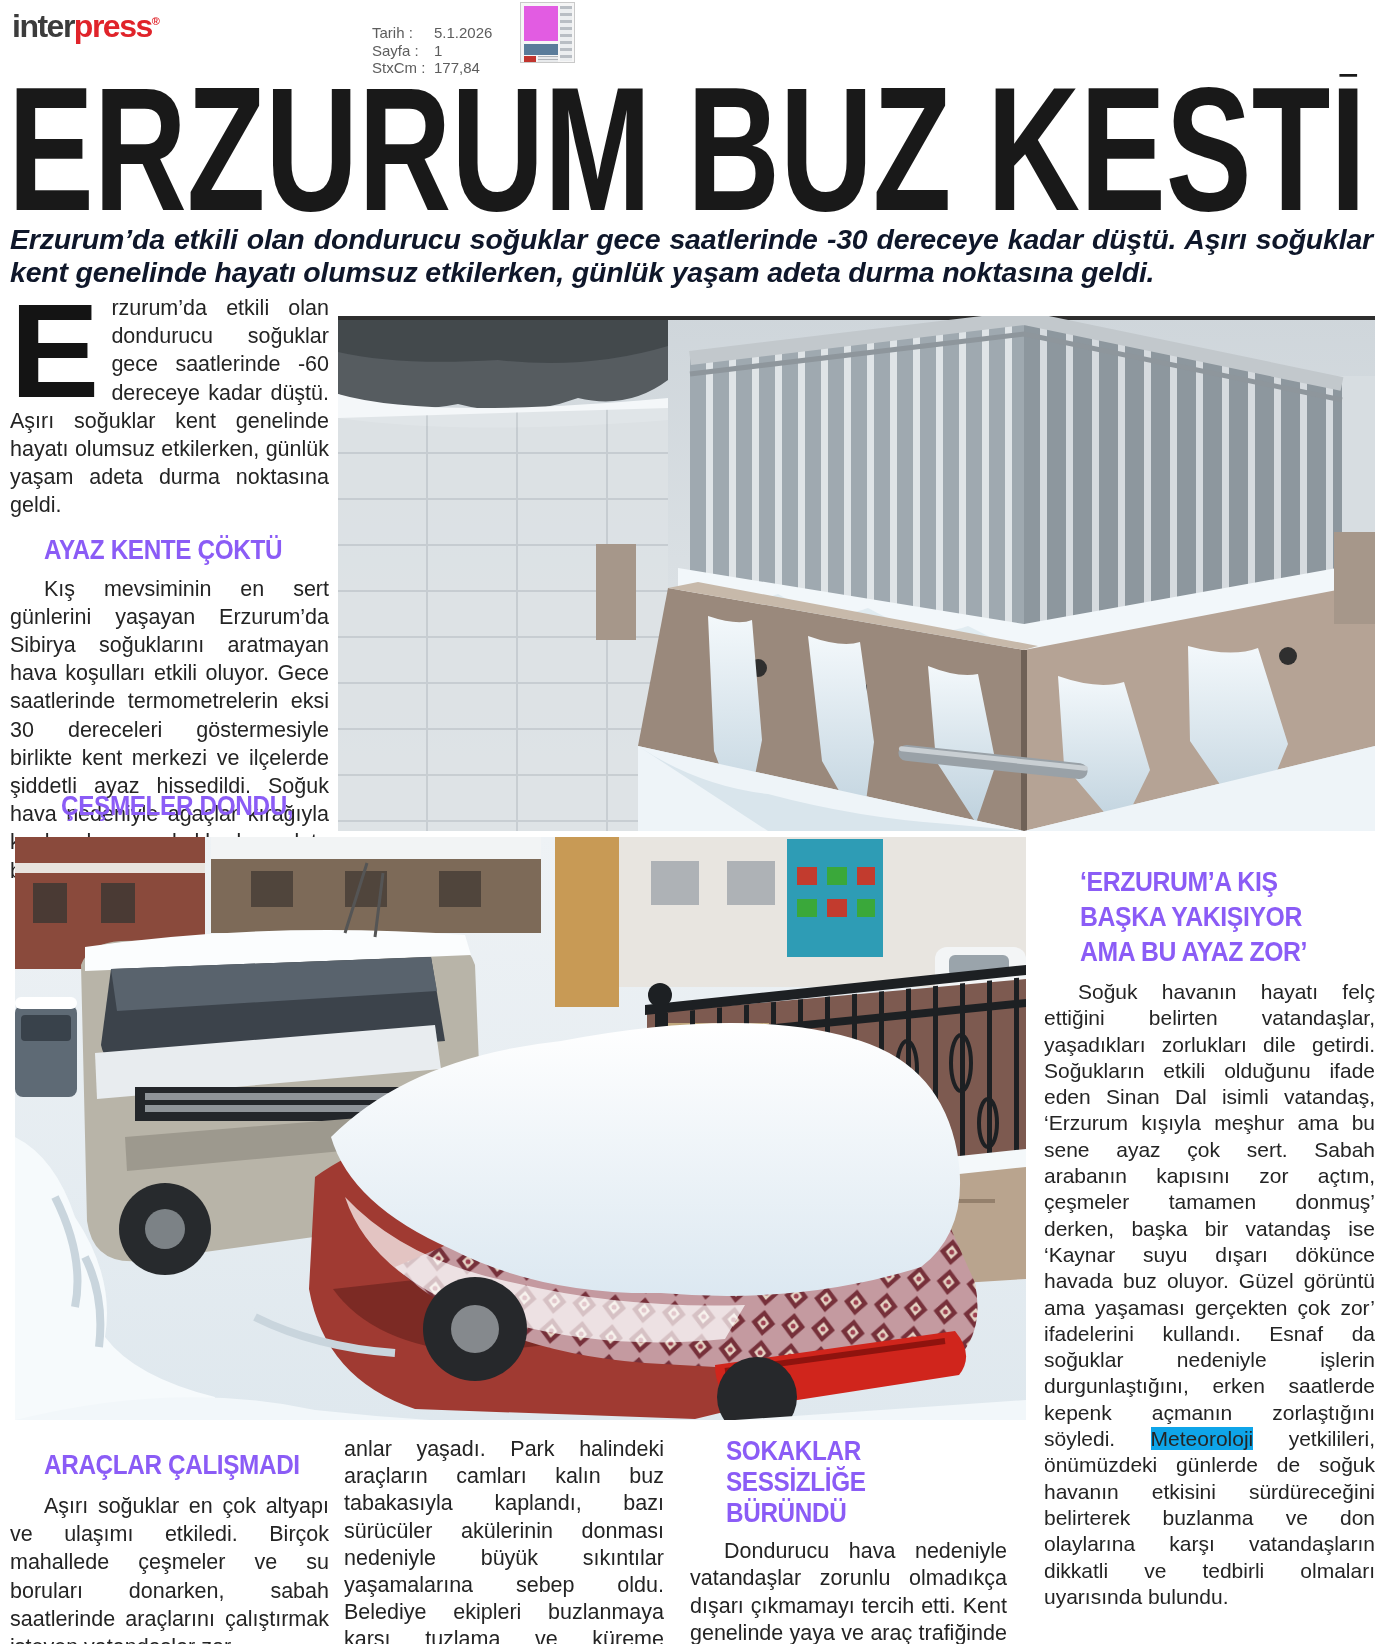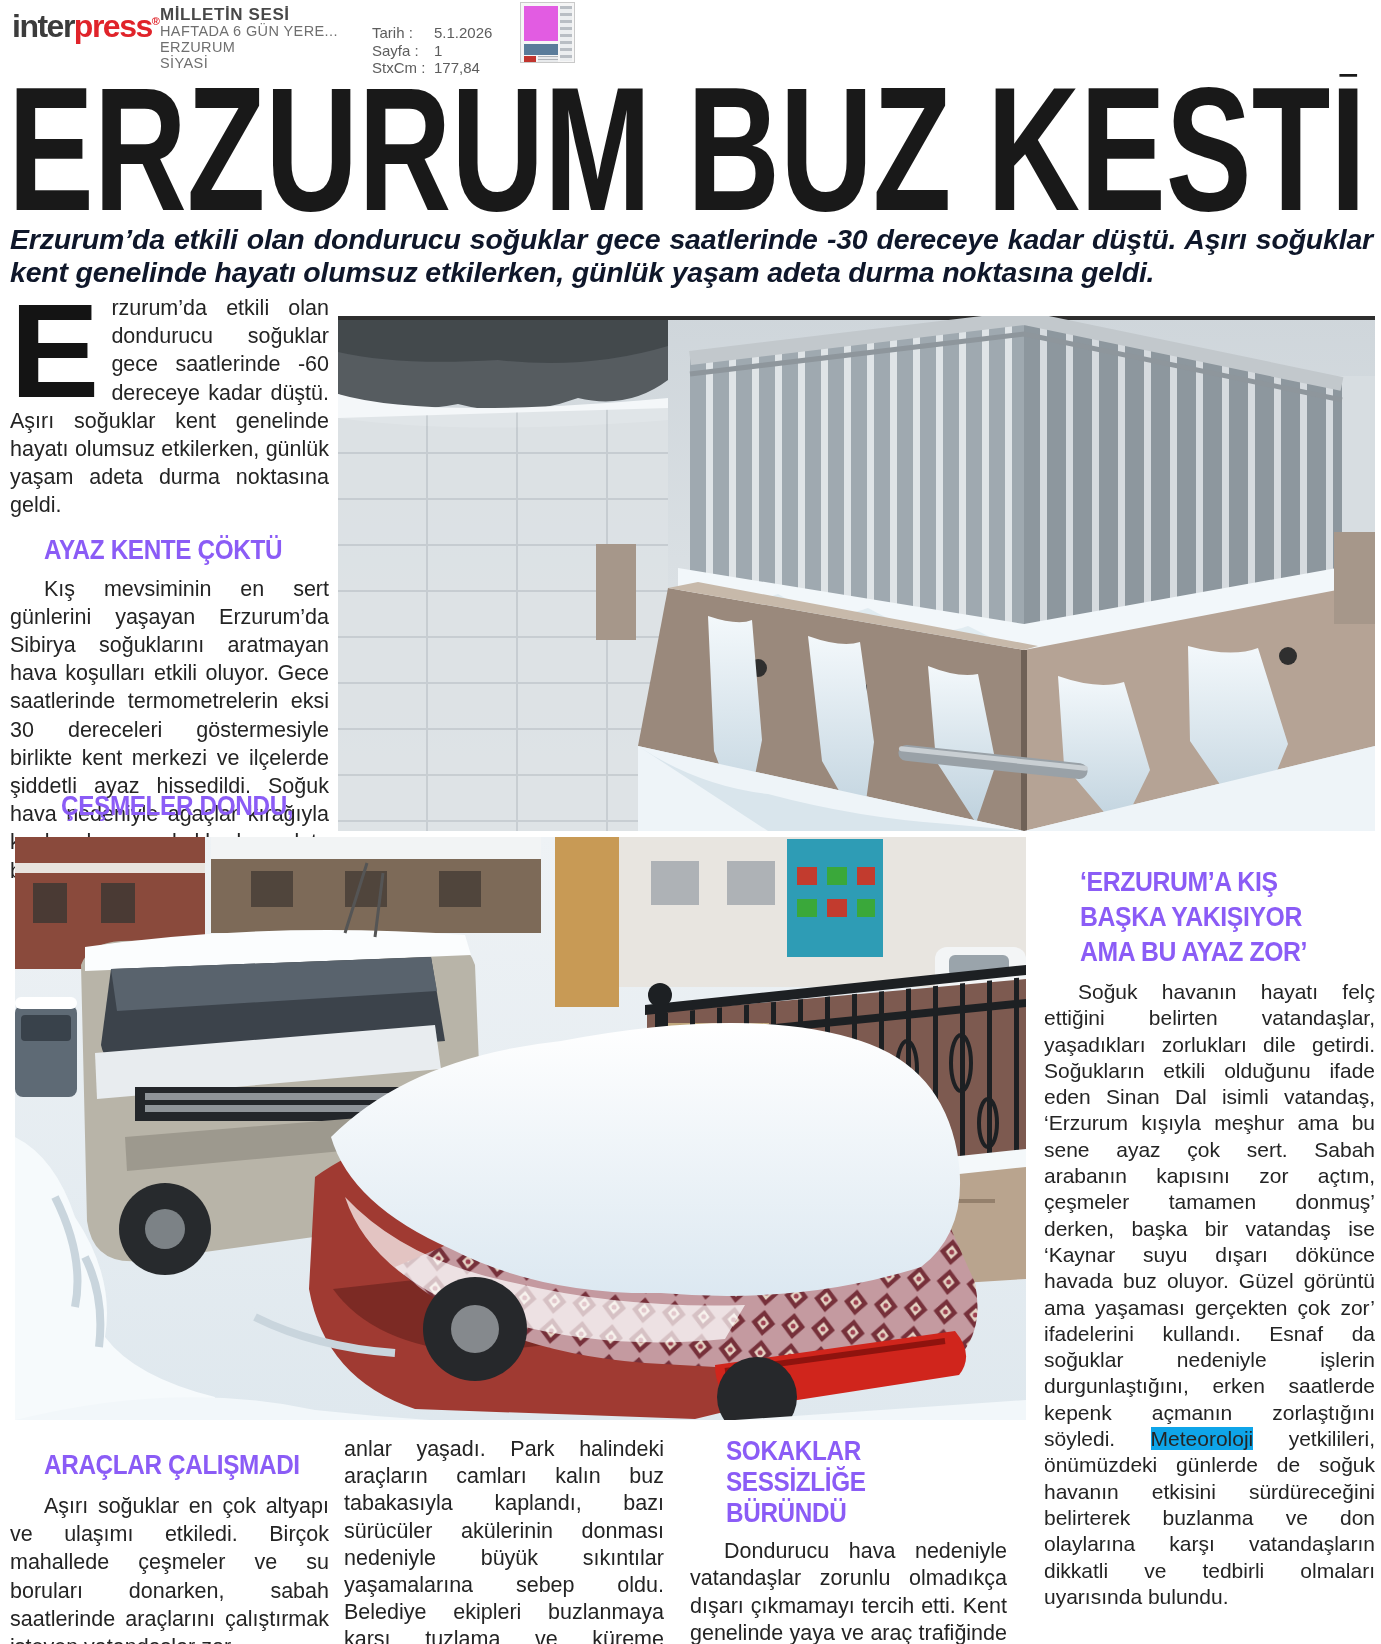--- a/index.html
+++ b/index.html
@@ -60,26 +60,20 @@
   .photo2{position:absolute;left:15px;top:837px;width:1011px;height:583px;}
   .photo1 svg,.photo2 svg{display:block;width:100%;height:100%;}
 </style>
 </head>
 <body>
 
 <div class="page">
 
   <div class="logo"><span>inter</span><span class="red">press</span><span class="reg">®</span></div>
 
-  <div class="pub">
-    <div class="name">MİLLETİN SESİ</div>
-    <div>HAFTADA 6 GÜN YERE...</div>
-    <div>ERZURUM</div>
-    <div>SİYASİ</div>
-  </div>
 
   <div class="meta">
     <div class="row"><span class="lbl">Tarih :</span><span>5.1.2026</span></div>
     <div class="row"><span class="lbl">Sayfa :</span><span>1</span></div>
     <div class="row"><span class="lbl">StxCm :</span><span>177,84</span></div>
   </div>
 
   <div class="thumb">
     <div class="mag"></div>
     <div class="strip"></div>

